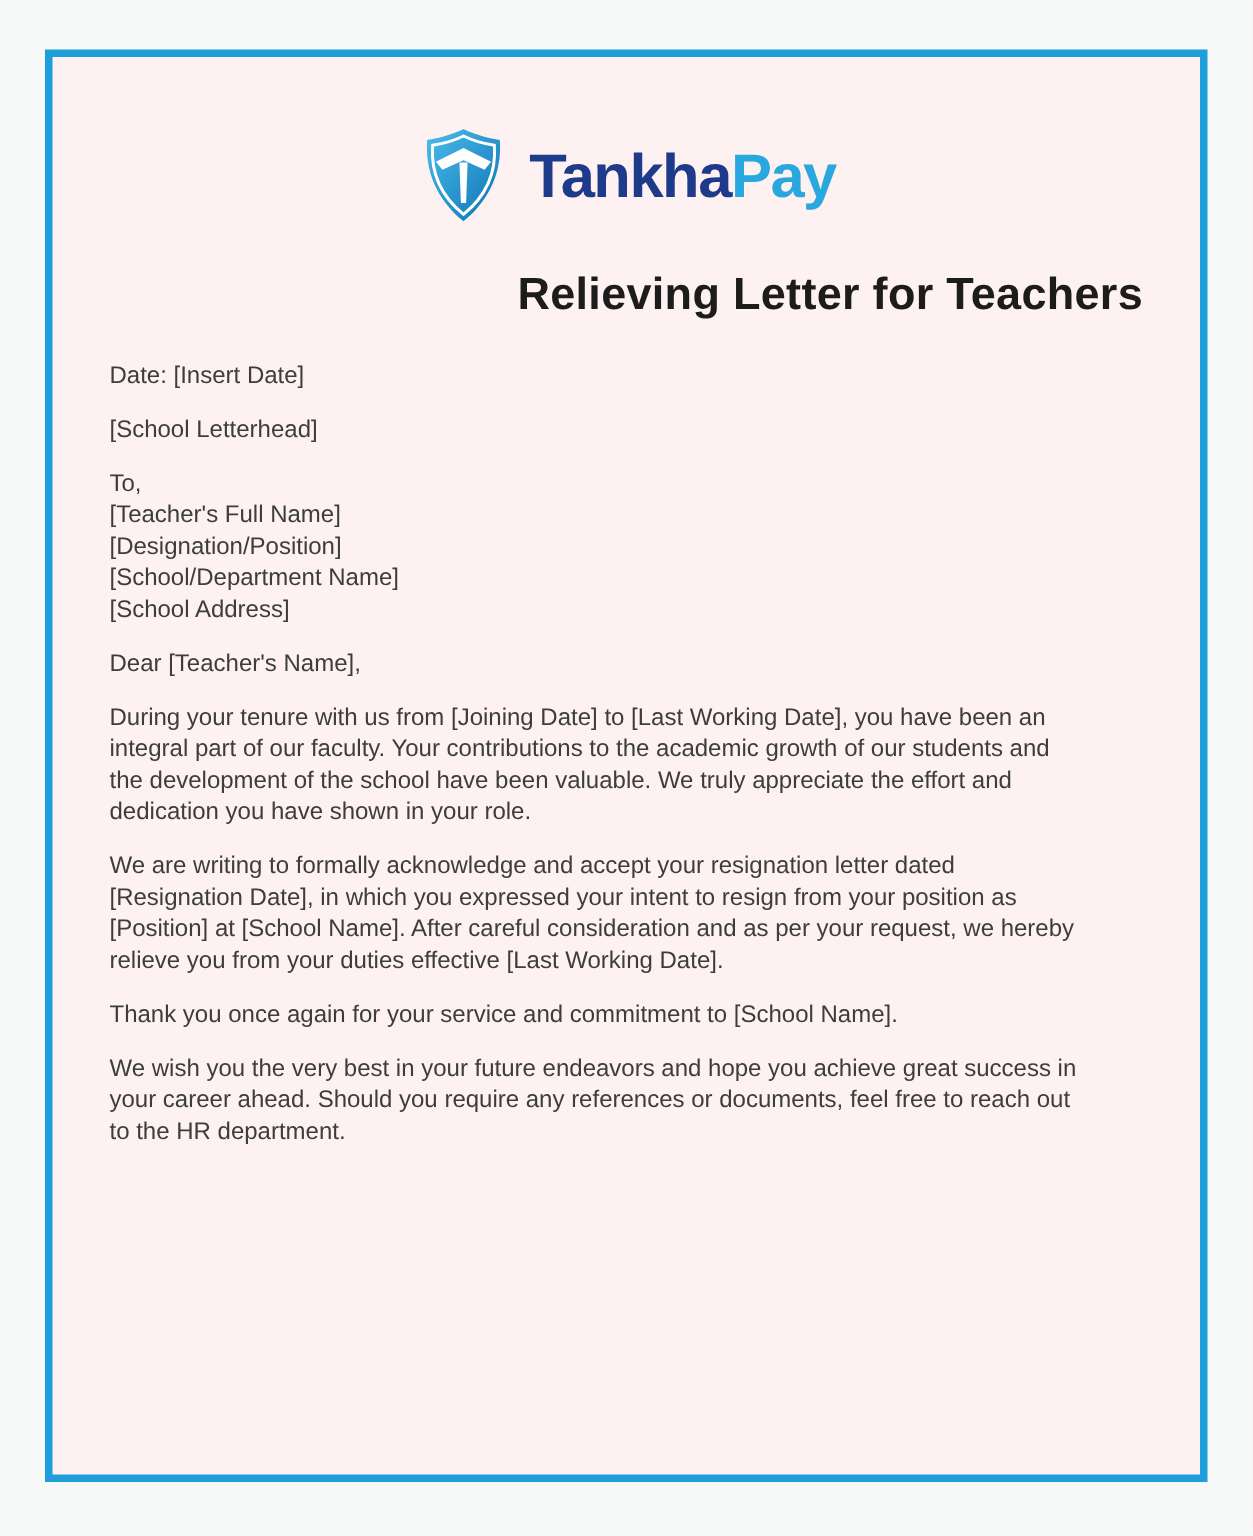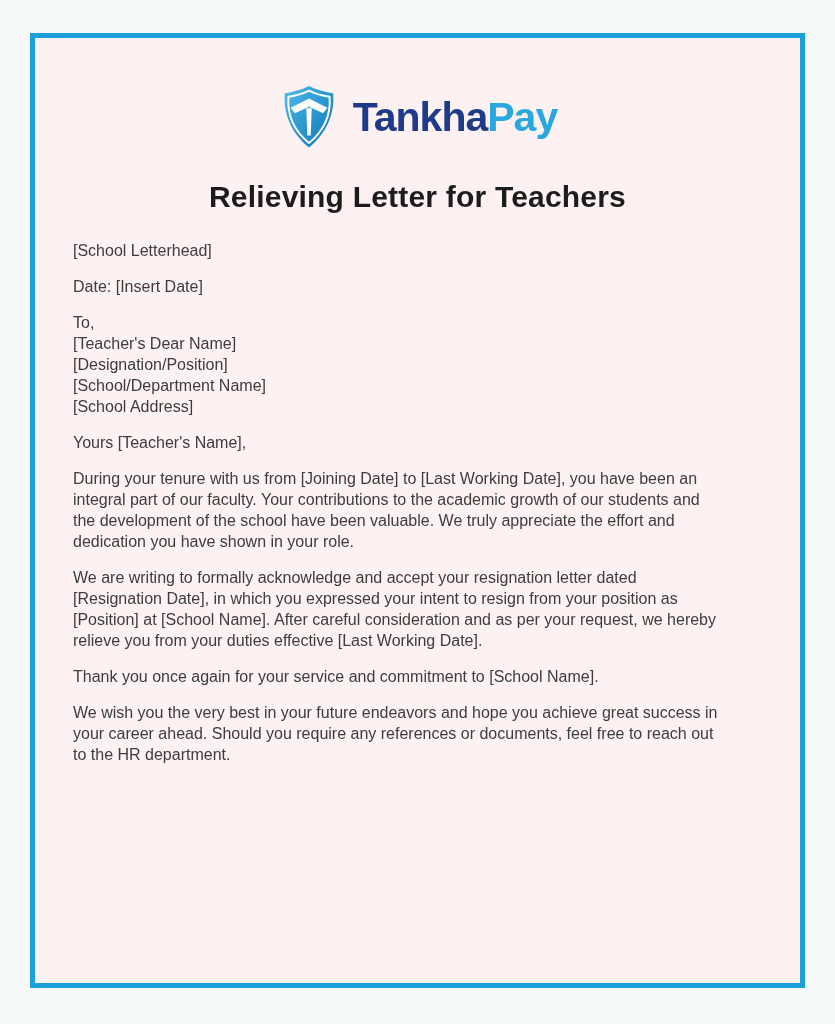--- a/index.html
+++ b/index.html
@@ -30,21 +30,21 @@
   .shield{width:62px;height:66px;display:block;}
   .wordmark{
     font-size:41px;font-weight:bold;letter-spacing:-1px;
     line-height:1;white-space:nowrap;
   }
   .wordmark .navy{color:#1e3a8a;}
   .wordmark .lblue{color:#29a8e0;}
   
   .title{
     margin:0 0 26px 0;
-    text-align:center;
+    text-align:right;
     font-size:30px;font-weight:bold;color:#1c1c1c;
     letter-spacing:0.2px;
   }
   
   .letter-body{
     color:#3d3d3d;
     font-size:16px;line-height:21px;
   }
   .letter-body p{
     margin:0 0 15px 0;
@@ -70,28 +70,28 @@
         <path d="M32 2 C38 5 47 8 57 9.5 C58.5 30 51 50 32 65.5 C13 50 5.5 30 7 9.5 C17 8 26 5 32 2 Z" fill="none" stroke="#ffffff" stroke-width="2.4" transform="translate(32 34) scale(0.85) translate(-32 -34)"></path>
         <path d="M32 15 L51 24.5 L46.5 30 L32 23.5 L17.5 30 L13 24.5 Z" fill="#ffffff"></path>
         <path d="M29.2 25 L34.8 25 L33.8 53 L30.2 53 Z" fill="#ffffff"></path>
       </svg>
       <div class="wordmark"><span class="navy">Tankha</span><span class="lblue">Pay</span></div>
     </div>
 
     <h1 class="title">Relieving Letter for Teachers</h1>
 
     <div class="letter-body">
+      <p>Date: [Insert Date]</p>
       <p>[School Letterhead]</p>
-      <p>Date: [Insert Date]</p>
       <p>To,
-[Teacher's Dear Name]
+[Teacher's Full Name]
 [Designation/Position]
 [School/Department Name]
 [School Address]</p>
-      <p>Yours [Teacher's Name],</p>
+      <p>Dear [Teacher's Name],</p>
       <p>During your tenure with us from [Joining Date] to [Last Working Date], you have been an
 integral part of our faculty. Your contributions to the academic growth of our students and
 the development of the school have been valuable. We truly appreciate the effort and
 dedication you have shown in your role.</p>
       <p>We are writing to formally acknowledge and accept your resignation letter dated
 [Resignation Date], in which you expressed your intent to resign from your position as
 [Position] at [School Name]. After careful consideration and as per your request, we hereby
 relieve you from your duties effective [Last Working Date].</p>
       <p>Thank you once again for your service and commitment to [School Name].</p>
       <p>We wish you the very best in your future endeavors and hope you achieve great success in

